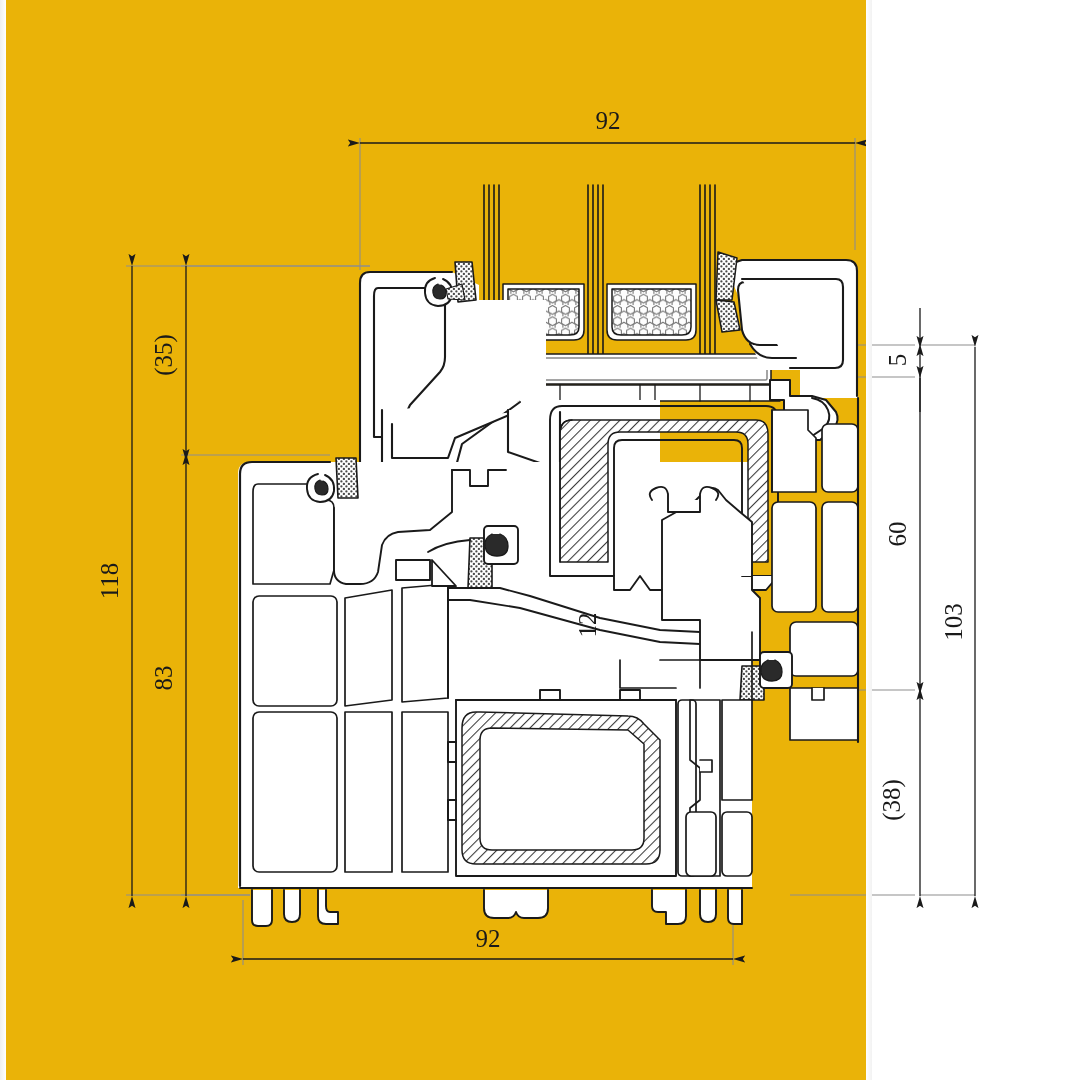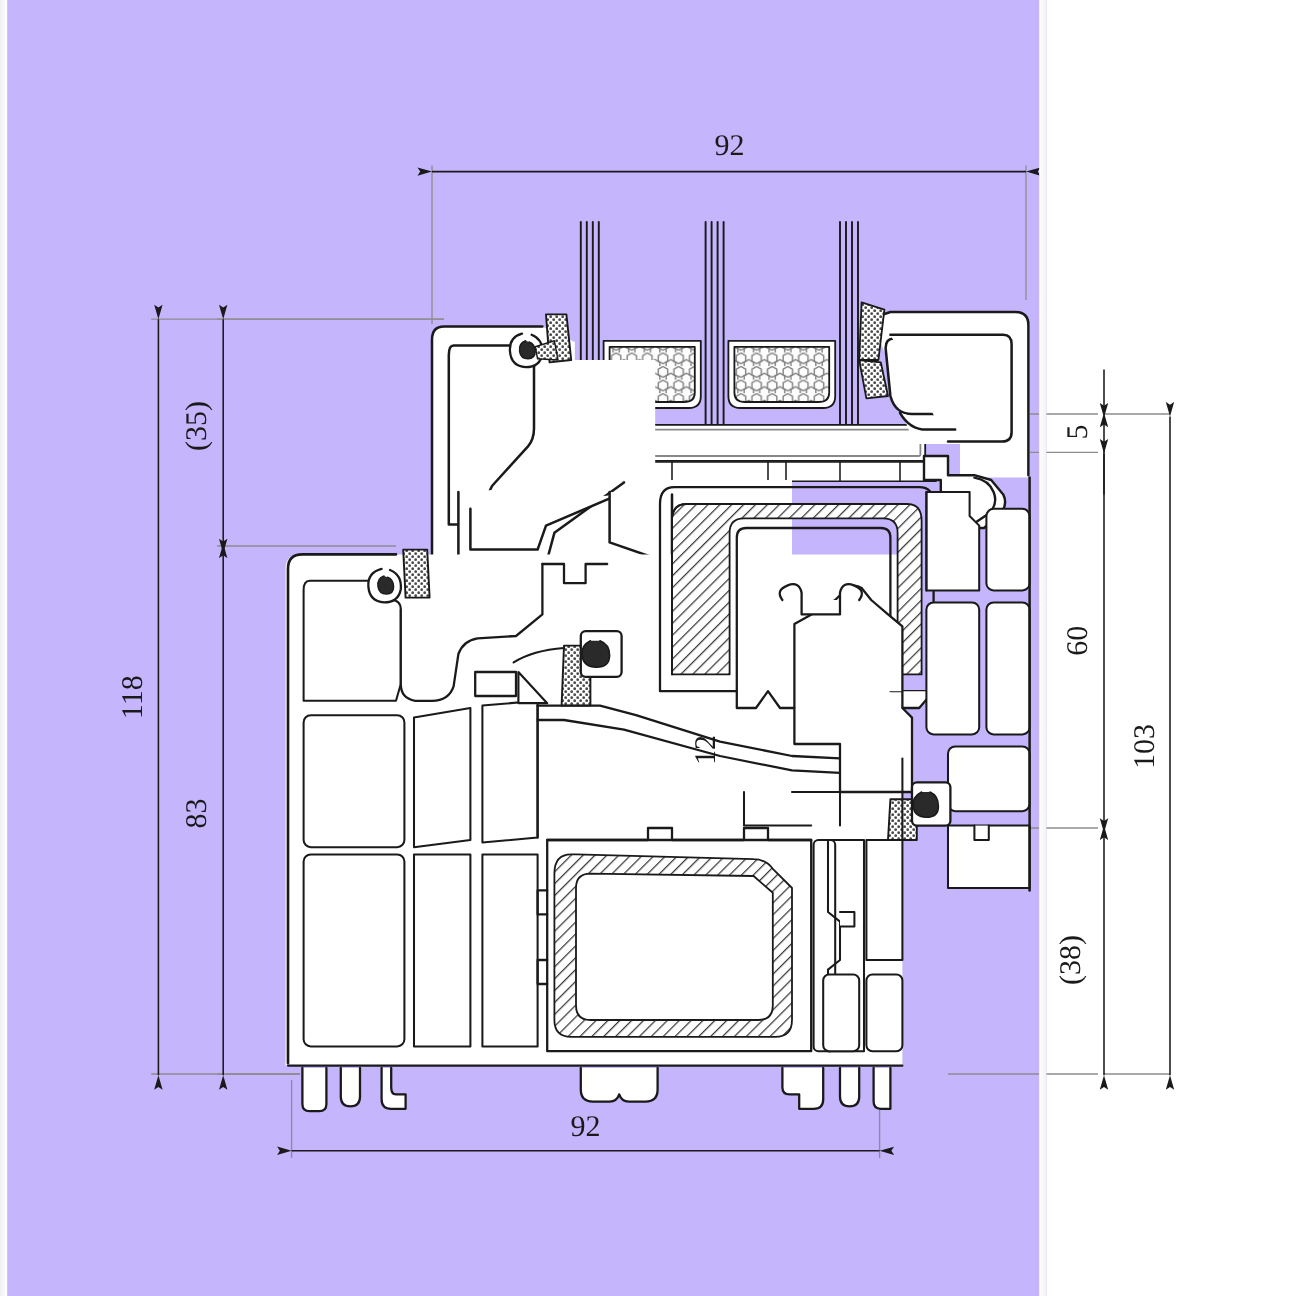--- a/index.html
+++ b/index.html
@@ -4,21 +4,21 @@
 <title>Window Profile Cross-Section</title>
 <style>
   html,body{margin:0;padding:0;background:#ffffff;}
   body{
     width:1080px;height:1080px;overflow:hidden;
     font-family:"Liberation Serif", serif;
     position:relative;
   }
   #sheet{
     position:absolute;left:0;top:0;width:872px;height:1080px;
-    background:#c4b5fd;
+    background:#eab308;
   }
   
   #sheet::before{
     content:"";position:absolute;left:0;top:0;width:6px;height:100%;
     background:linear-gradient(to right,#efefef,#ffffff);
   }
   #sheet::after{
     content:"";position:absolute;right:0;top:0;width:6px;height:100%;
     background:linear-gradient(to left,#f2f2f2,#ffffff);
   }

